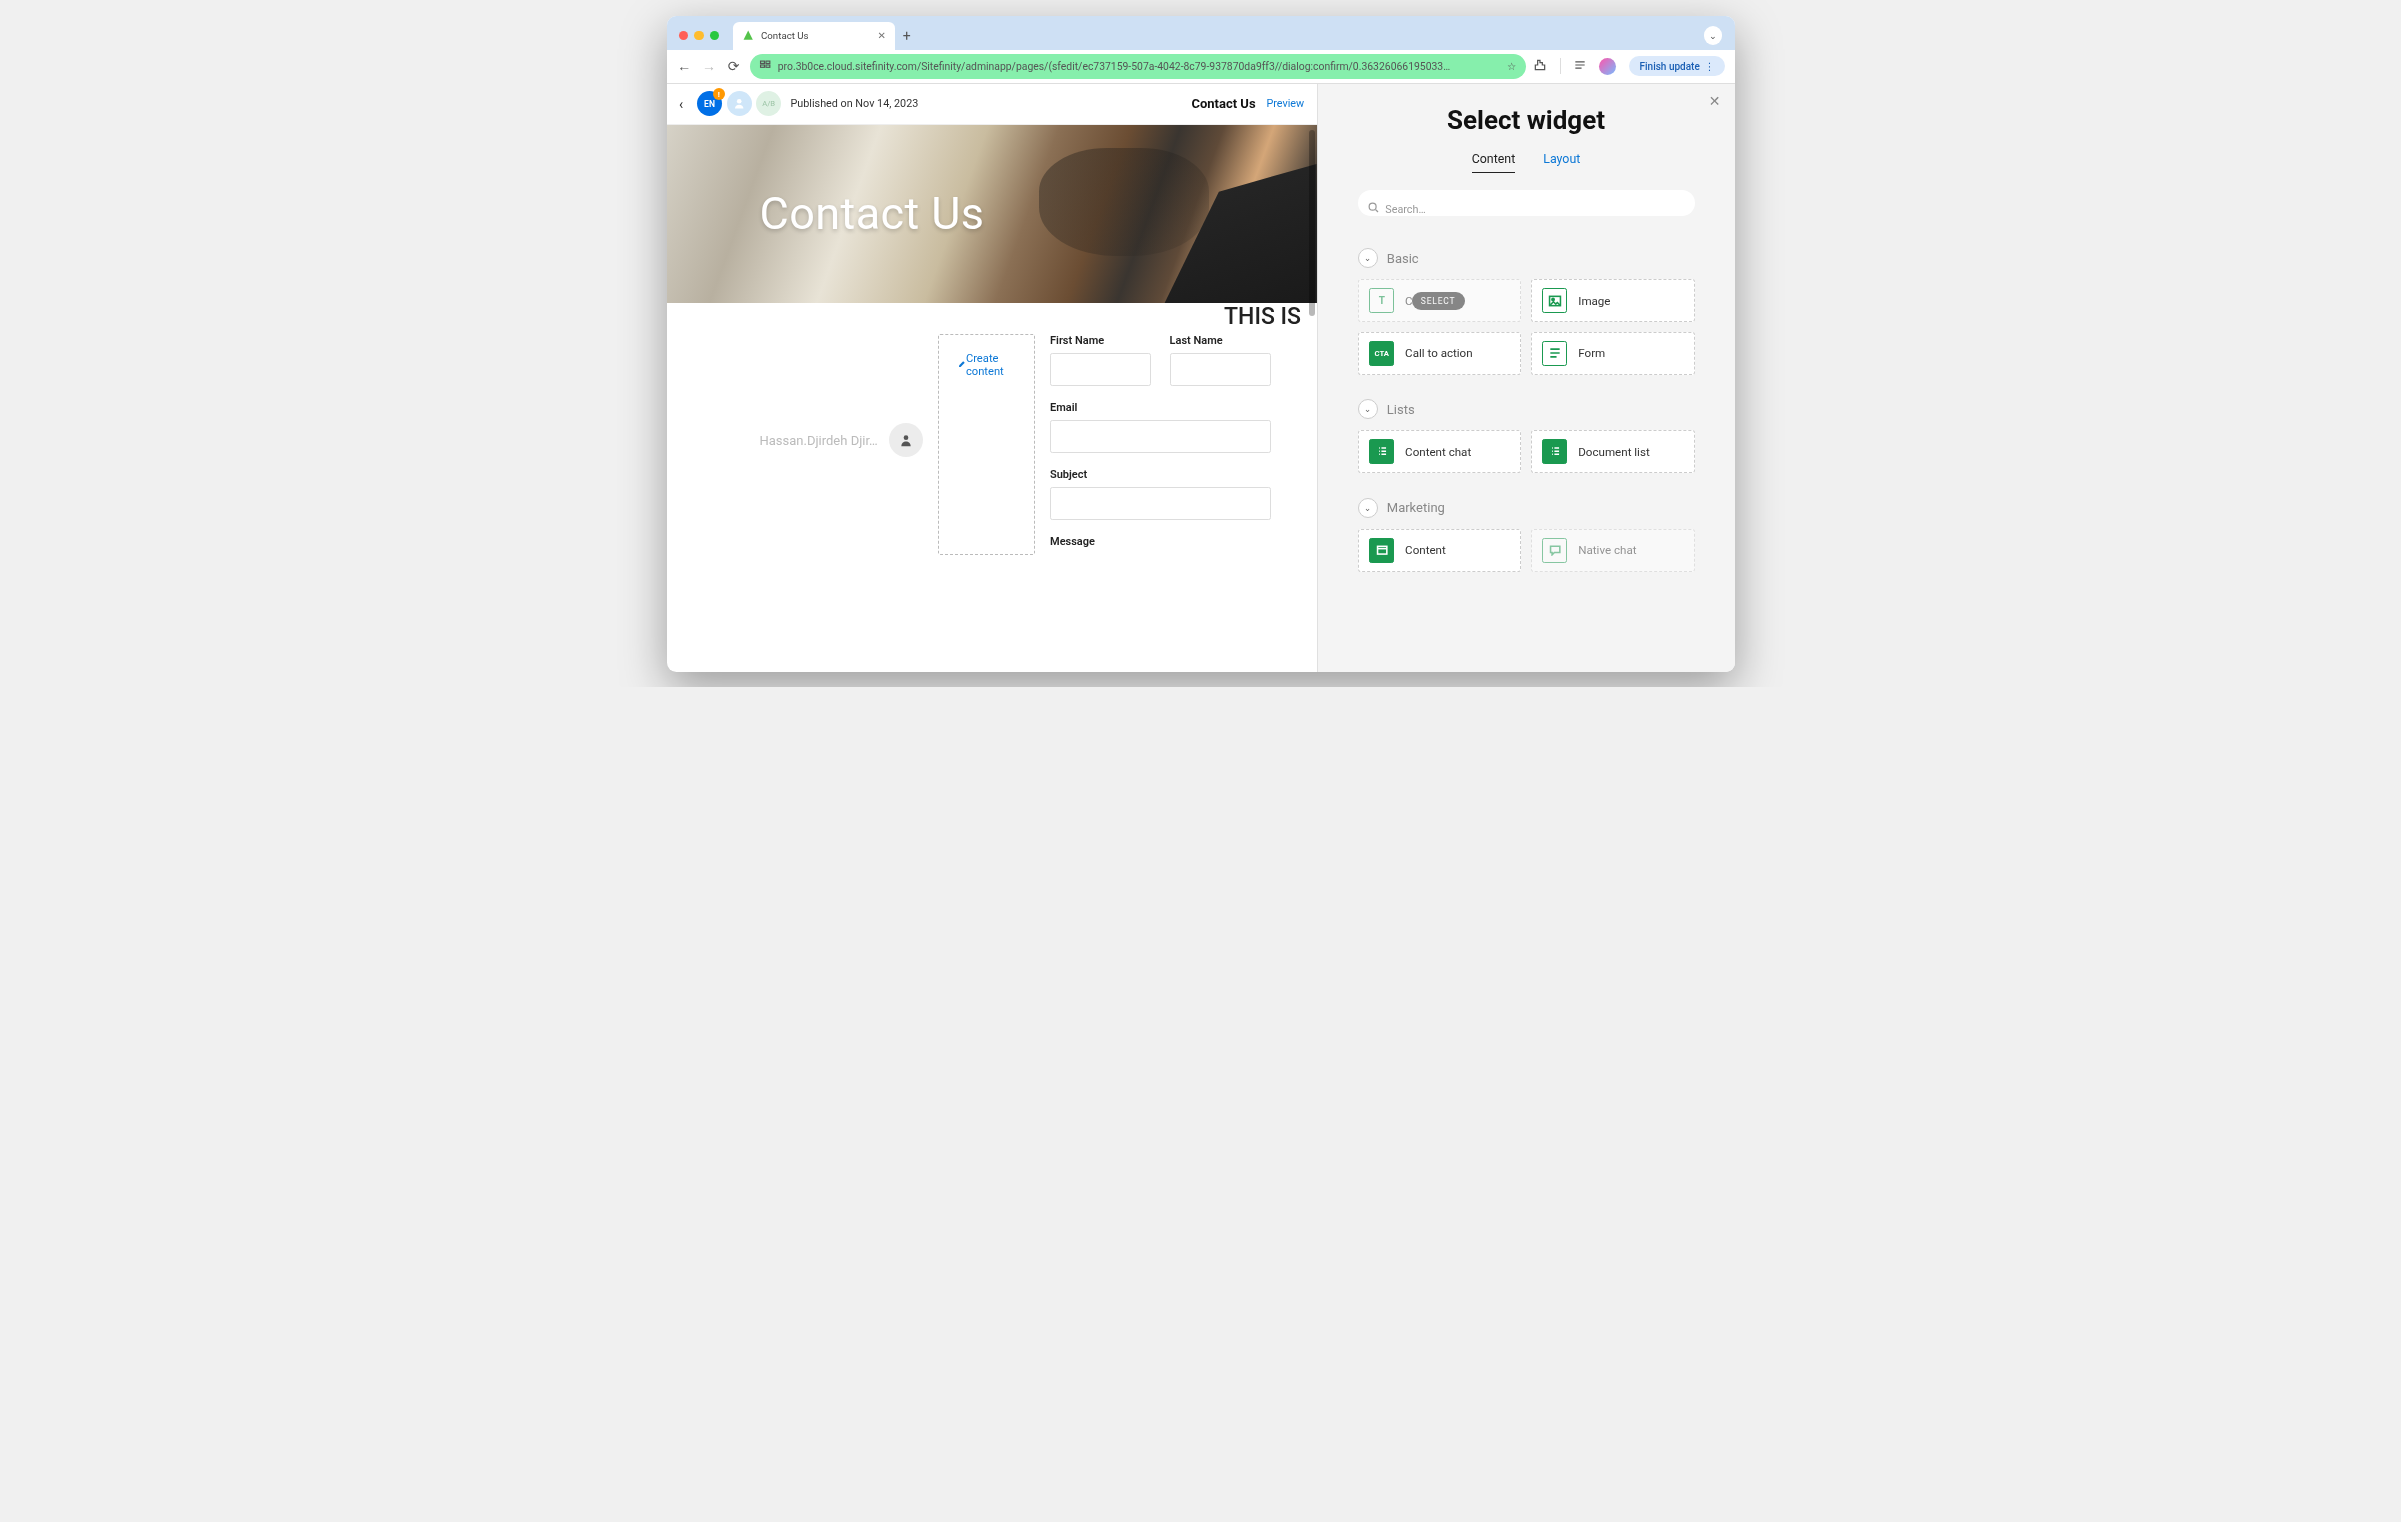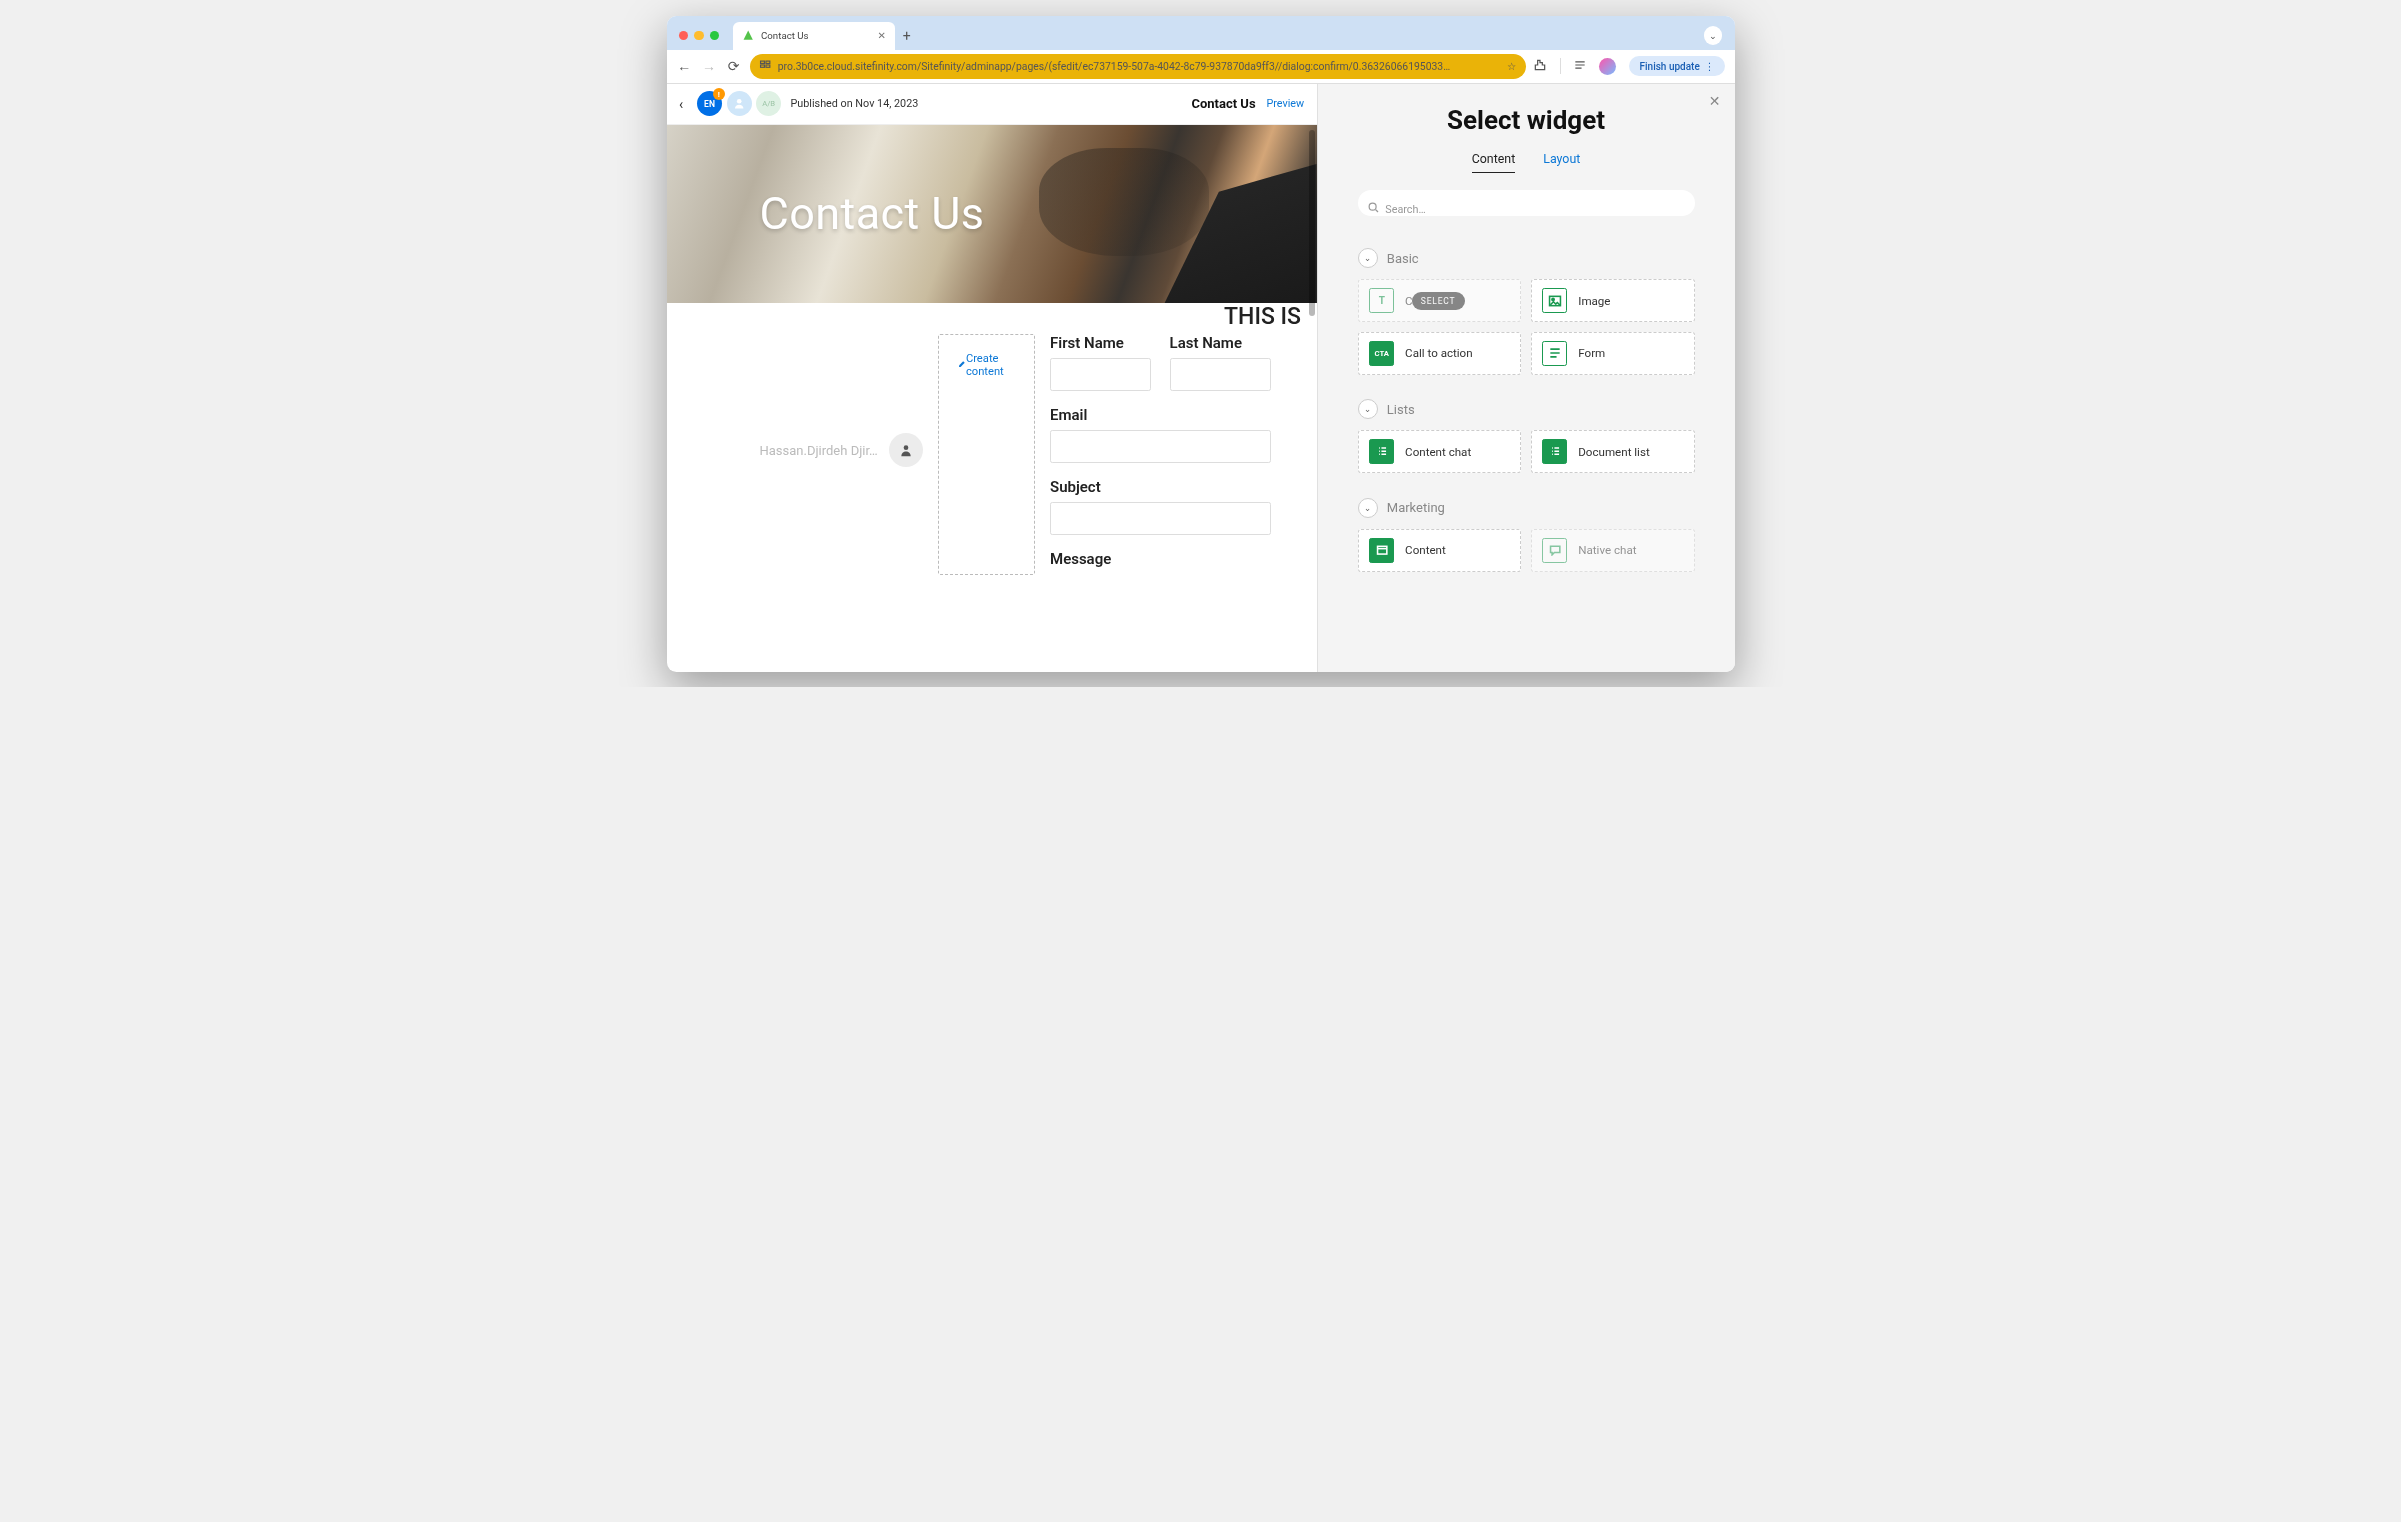--- a/index.html
+++ b/index.html
@@ -18,21 +18,21 @@
 .tab { background: #fff; border-radius: 6.2px 6.2px 0 0; display: flex; align-items: center; padding: 0 9.3px; height: 28px; width: 162px; font-size: 9.7px; color: #444; gap: 6.2px; }
 .tab-favicon { width: 12.4px; height: 12.4px; display: inline-flex; align-items: center; justify-content: center; }
 .tab-close { margin-left: auto; color: #777; font-size: 10px; }
 .new-tab { margin-left: 7.7px; color: #555; font-size: 14px; }
 .tab-bar-end { margin-left: auto; margin-right: 6.2px; }
 .chevron-down-btn { width: 18.6px; height: 18.6px; background: #fff; border-radius: 9.3px; display: flex; align-items: center; justify-content: center; font-size: 9.3px; color: #555; }
 
 .addr-bar { display: flex; align-items: center; padding: 4.6px 9.3px; gap: 7.7px; background: #fff; height: 34px; border-bottom: 0.8px solid #dedede; }
 .nav-btn { color: #555; font-size: 14px; width: 17px; text-align: center; }
 .nav-btn.disabled { color: #bbb; }
-.url-field { flex: 1; background: #eab308; border-radius: 14px; height: 25px; display: flex; align-items: center; padding: 0 9.3px; gap: 6.2px; font-size: 10.4px; color: #555; overflow: hidden; white-space: nowrap; }
+.url-field { flex: 1; background: #86efac; border-radius: 14px; height: 25px; display: flex; align-items: center; padding: 0 9.3px; gap: 6.2px; font-size: 10.4px; color: #555; overflow: hidden; white-space: nowrap; }
 .url-field .proto { color: #555; }
 .url-field .star { margin-left: auto; color: #555; }
 .toolbar-icons { display: flex; align-items: center; gap: 12.4px; color: #555; font-size: 12.4px; }
 .toolbar-sep { width: 0.8px; height: 15.5px; background: #ddd; }
 .avatar-chip { width: 17px; height: 17px; border-radius: 50%; background: linear-gradient(135deg,#f5a 0%, #7bf 100%); }
 .update-btn { background: #dbe9fb; color: #1a5fb4; padding: 4.6px 10.8px; border-radius: 12.4px; font-size: 10px; font-weight: 500; display: flex; align-items: center; gap: 4.6px; }
 .update-btn .dots { color: #1a5fb4; }
 
 
 .app { display: flex; height: 588px; position: relative; }
@@ -61,21 +61,21 @@
 .author-avatar { width: 34px; height: 34px; border-radius: 50%; background: #ececec; display: flex; align-items: center; justify-content: center; color: #555; }
 
 .this-is { font-size: 23px; font-weight: 500; color: #222; position: absolute; right: 15.5px; top: 0; }
 
 .create-block { border: 0.8px dashed #bbb; border-radius: 2.3px; padding: 17px 18.6px; max-width: 387px; }
 .create-link { color: #0d78d6; font-size: 11.2px; display: flex; align-items: center; gap: 1px; }
 
 .form-area { max-width: 410px; }
 .form-row { display: flex; gap: 18.6px; }
 .form-group { flex: 1; margin-bottom: 15.5px; }
-.form-label { font-size: 15px; font-weight: 600; color: #222; margin-bottom: 6.2px; display: block; }
+.form-label { font-size: 11px; font-weight: 600; color: #222; margin-bottom: 6.2px; display: block; }
 .form-input { width: 100%; height: 32.5px; border: 0.8px solid #ddd; border-radius: 2.3px; padding: 0 7.7px; font-size: 10.8px; }
 
 
 .main-scrollbar { position: absolute; right: 0; top: 0; bottom: 0; width: 10.8px; background: transparent; }
 .main-scrollbar .thumb { position: absolute; right: 1.5px; top: 46px; width: 6.2px; height: 186px; background: rgba(0,0,0,0.28); border-radius: 3.1px; }
 
 
 .side-panel { width: 418px; background: #f4f4f4; border-left: 0.8px solid #e0e0e0; display: flex; flex-direction: column; position: relative; }
 .side-close { position: absolute; top: 9.3px; right: 14px; font-size: 14px; color: #888; }
 .panel-title { font-size: 26px; font-weight: 700; text-align: center; margin: 21.7px 0 15.5px; color: #111; }

